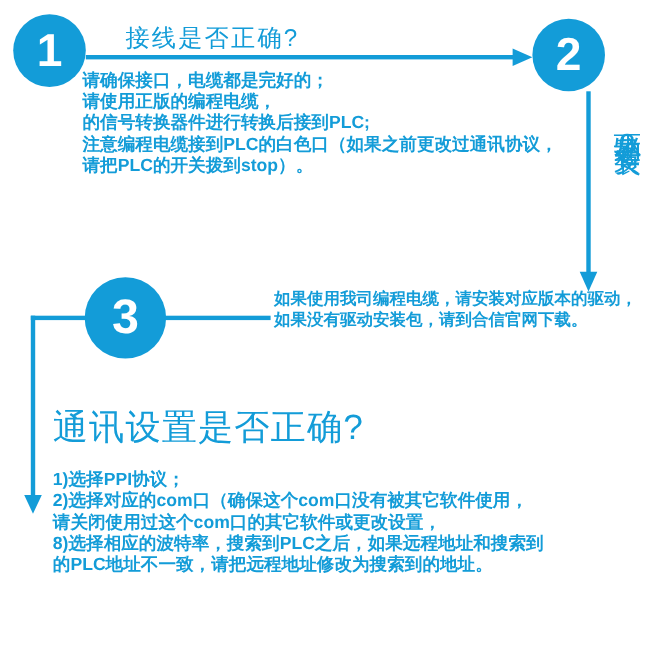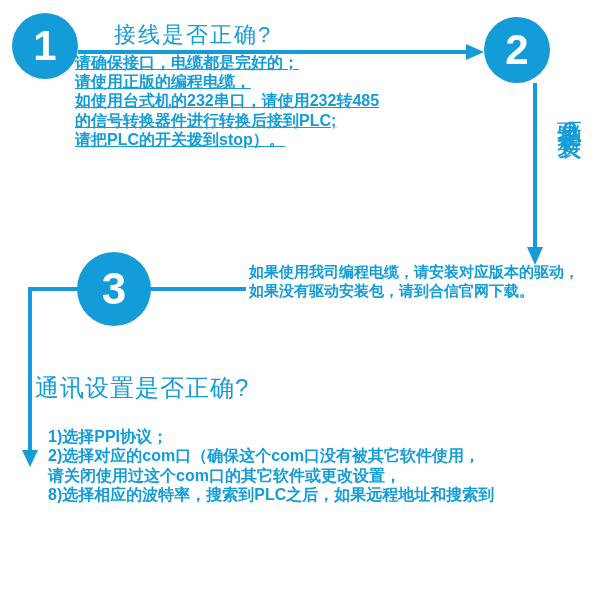--- a/index.html
+++ b/index.html
@@ -27,21 +27,21 @@
   .circle-2 { left: 484px; top: 17px; width: 66px; height: 66px; font-size: 42px; }
   .circle-3 { left: 77px; top: 252px; width: 74px; height: 74px; font-size: 44px; }
 
   .heading {
     position: absolute;
     color: var(--primary);
     font-weight: 500;
     white-space: nowrap;
   }
   .heading-1 { left: 114px; top: 22px; font-size: 22px; line-height: 26px; letter-spacing: 2px; text-align: center; }
-  .heading-3 { left: 35px; top: 374px; font-size: 24px; line-height: 28px; letter-spacing: 1px; }
+  .heading-3 { left: 48px; top: 374px; font-size: 32px; line-height: 28px; letter-spacing: 1px; }
   .heading-vertical {
     position: absolute;
     left: 554px; top: 102px;
     color: var(--primary);
     font-weight: 500;
     font-size: 25px;
     letter-spacing: 2.5px;
     writing-mode: vertical-rl;
     text-orientation: upright;
     height: 210px;
@@ -73,40 +73,40 @@
     border-left: 8px solid transparent;
     border-right: 8px solid transparent;
   }
 
   .body-text {
     position: absolute;
     color: var(--primary);
     font-weight: bold;
     white-space: nowrap;
   }
-  .body-1 { left: 75px;  top: 53px;  font-size: 16px; line-height: 19.2px; text-decoration: underline; }
+  .body-1 { left: 75px;  top: 64px;  font-size: 16px; line-height: 19.2px; }
   .body-2 { left: 249px; top: 263px; font-size: 15px; line-height: 18.5px; }
   .body-3 { left: 48px;  top: 427px; font-size: 16px; line-height: 19.3px; }
 </style>
 </head>
 <body>
 
 <div class="canvas">
 
   <div class="circle circle-1">
     <span>1</span>
   </div>
   <div class="heading heading-1">接线是否正确?</div>
   <div class="hline line-1"></div>
   <div class="arrowhead arrowhead-right"></div>
   <div class="body-text body-1">
     <div>请确保接口，电缆都是完好的；</div>
     <div>请使用正版的编程电缆，</div>
-    <div>如使用台式机的232串口，请使用232转485</div>
     <div>的信号转换器件进行转换后接到PLC;</div>
+    <div>注意编程电缆接到PLC的白色口（如果之前更改过通讯协议，</div>
     <div>请把PLC的开关拨到stop）。</div>
   </div>
 
   <div class="circle circle-2">
     <span>2</span>
   </div>
   <div class="vline line-2-down"></div>
   <div class="arrowhead arrowhead-down-2"></div>
   <div class="heading-vertical">驱动是否安装?</div>
   <div class="body-text body-2">
@@ -120,15 +120,16 @@
   <div class="hline line-3-right"></div>
   <div class="hline line-3-left"></div>
   <div class="vline line-3-down"></div>
   <div class="arrowhead arrowhead-down-3"></div>
   <div class="heading heading-3">通讯设置是否正确?</div>
   <div class="body-text body-3">
     <div>1)选择PPI协议；</div>
     <div>2)选择对应的com口（确保这个com口没有被其它软件使用，</div>
     <div>请关闭使用过这个com口的其它软件或更改设置，</div>
     <div>8)选择相应的波特率，搜索到PLC之后，如果远程地址和搜索到</div>
+    <div>的PLC地址不一致，请把远程地址修改为搜索到的地址。</div>
   </div>
 
 </div>
 
 </body></html>

